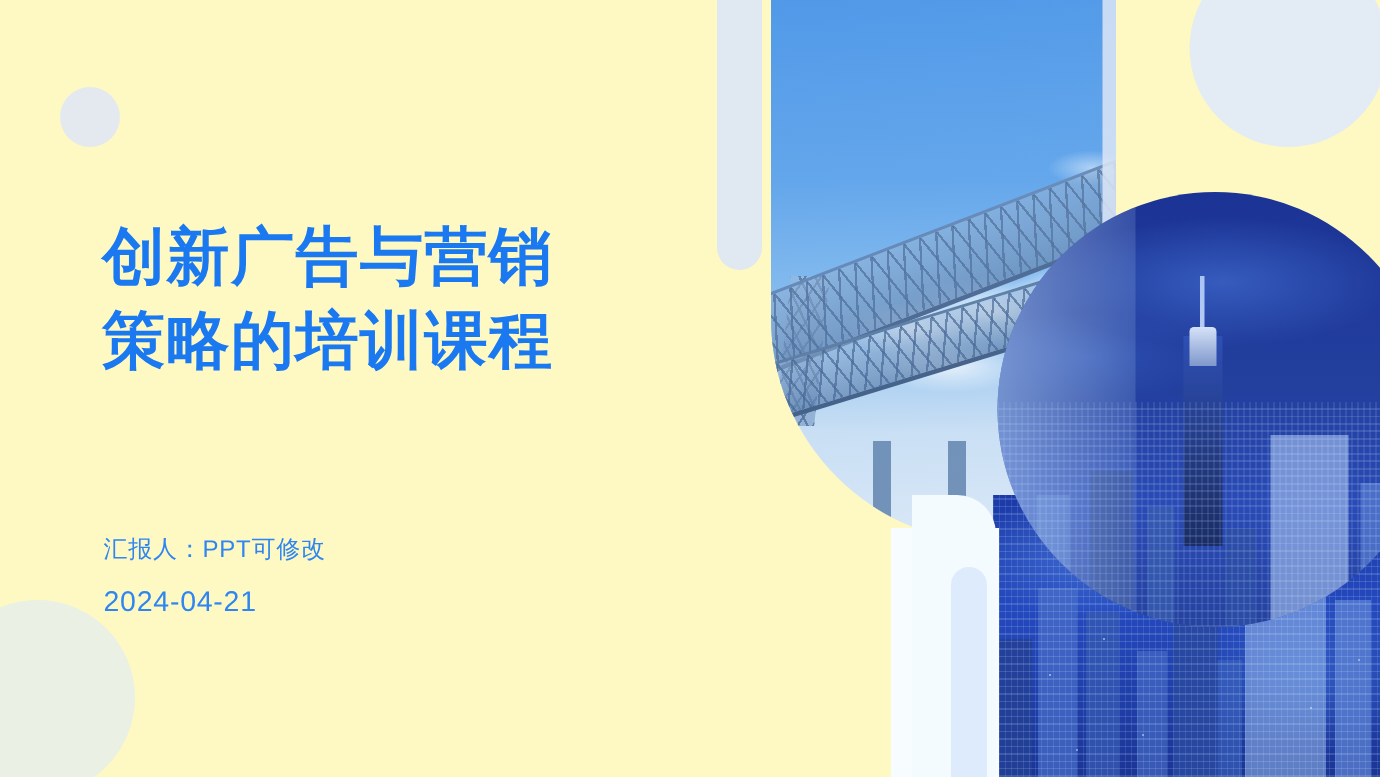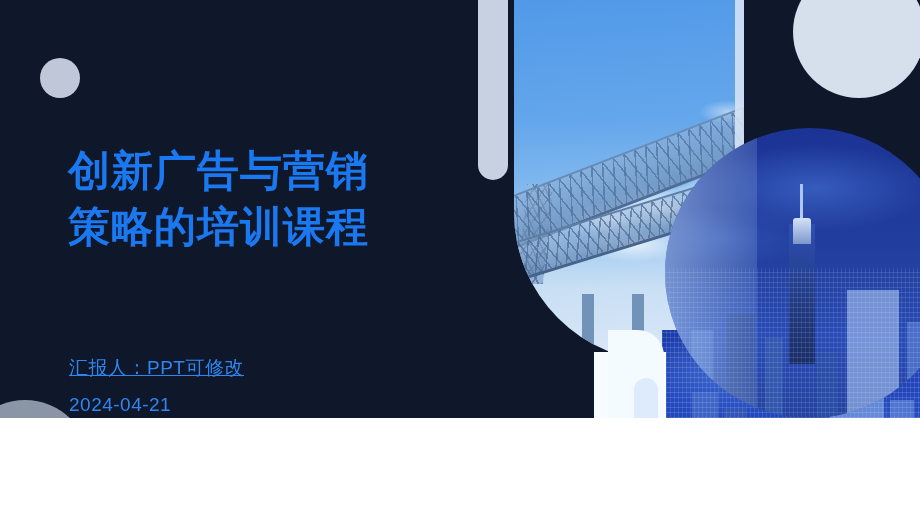--- a/index.html
+++ b/index.html
@@ -8,23 +8,23 @@
     padding: 0;
     background: #ffffff;
   }
   body {
     font-family: "Liberation Sans", "DejaVu Sans", sans-serif;
   }
 
   .slide {
     position: relative;
     width: 920px;
-    height: 418px;
-    overflow: hidden;
-    background: #0f172a;
+    height: 518px;
+    overflow: hidden;
+    background: #fef9c3;
   }
 
   
   .deco-circle {
     position: absolute;
     border-radius: 50%;
     pointer-events: none;
   }
   .deco-tl {
     left: 40px; top: 58px;
@@ -286,24 +286,23 @@
     letter-spacing: 1px;
     white-space: pre-line;
   }
   .subtitle-block {
     position: absolute;
     left: 69px; top: 358px;
   }
   .presenter {
     margin: 0 0 16px 0;
     color: #2f86f2;
-    font-size: 19px;
+    font-size: 16px;
     line-height: 1.1;
     letter-spacing: .5px;
-    text-decoration: underline;
   }
   .date {
     margin: 0;
     color: #2f86f2;
     font-size: 19px;
     line-height: 1.1;
     letter-spacing: .5px;
   }
 </style>
 </head>

